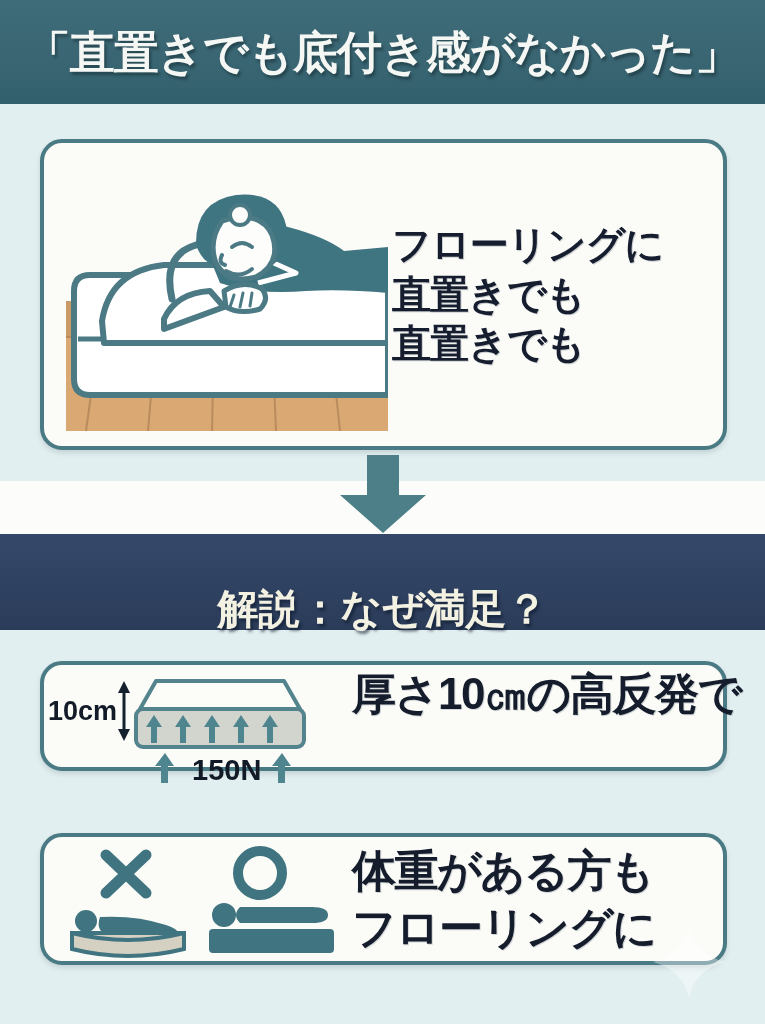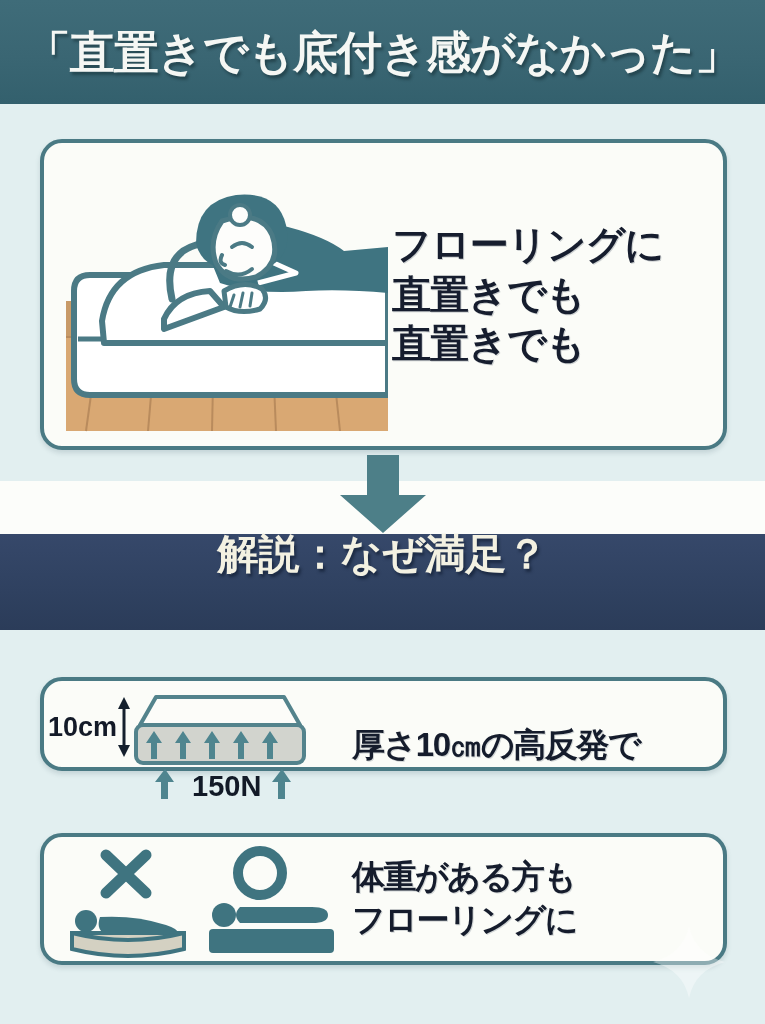--- a/index.html
+++ b/index.html
@@ -97,58 +97,58 @@
     width: 98px; height: 78px;
   }
 
   
   .banner {
     position: absolute;
     left: 0; top: 534px;
     width: 765px; height: 96px;
     background: linear-gradient(180deg, #36486a 0%, #2f4160 60%, #2b3c59 100%);
     display: flex;
-    align-items: flex-start;
+    align-items: flex-end;
     justify-content: center;
   }
   .banner-title {
     color: #f3f1e2;
     font-size: 41px;
     font-weight: 700;
     letter-spacing: 0px;
     line-height: 1;
     white-space: nowrap;
     text-shadow: 2px 3px 3px rgba(10,20,38,0.55);
   }
 
   
   #card-spec {
-    left: 40px; top: 677px;
-    width: 687px; height: 94px;
-    display: flex;
-    align-items: flex-end;
+    left: 40px; top: 661px;
+    width: 687px; height: 110px;
+    display: flex;
+    align-items: flex-start;
   }
   #card-weight {
     left: 40px; top: 833px;
     width: 687px; height: 132px;
     display: flex;
     align-items: center;
   }
 
   .spec-illust {
     flex: 0 0 308px;
     height: 100%;
     position: relative;
   }
   .spec-illust svg { position: absolute; left: 0; top: 0; }
 
   .spec-text {
     flex: 1;
     color: #151c2c;
-    font-size: 33px;
+    font-size: 44px;
     font-weight: 700;
     line-height: 1.3;
     letter-spacing: -1.5px;
     white-space: nowrap;
     text-shadow: 1px 1px 0 rgba(120,130,140,0.3);
   }
 
   
   .sparkle {
     position: absolute;

